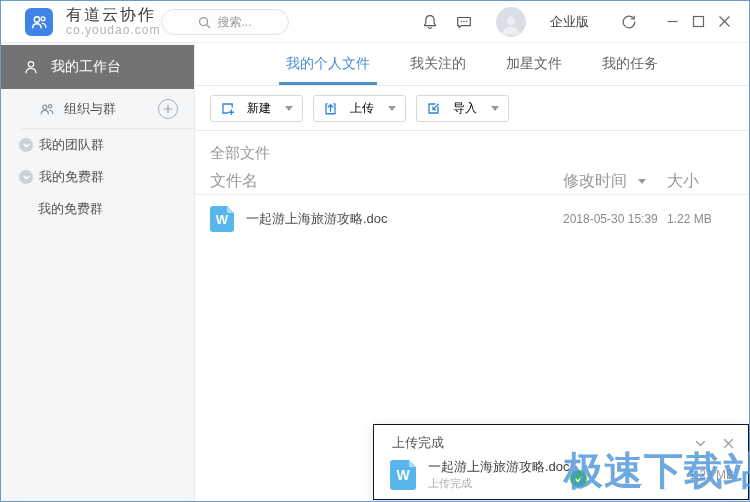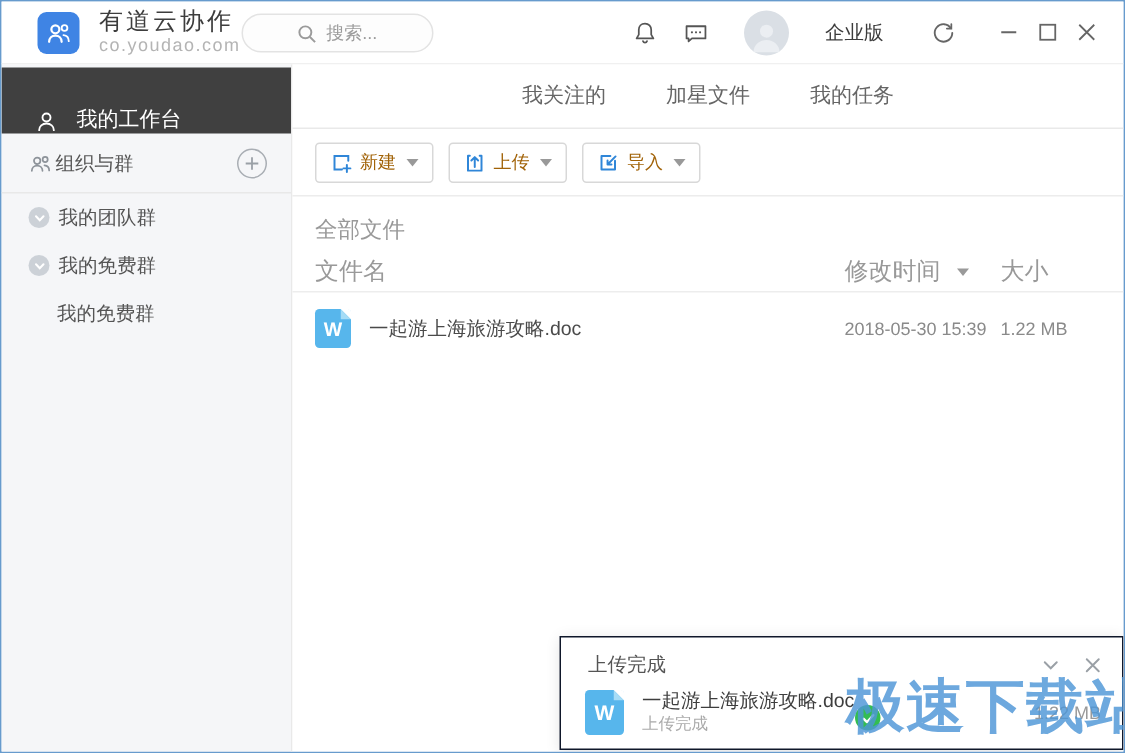--- a/index.html
+++ b/index.html
@@ -24,42 +24,42 @@
   .icon-chat { margin-right:22px; }
   .avatar { width:30px; height:30px; border-radius:50%; background:#dadfe5; display:flex; align-items:flex-end; justify-content:center; overflow:hidden; margin-right:24px; cursor:pointer; }
   .edition { font-size:13px; color:#3c3c3c; margin-right:30px; cursor:pointer; }
   .icon-refresh { margin-right:20px; }
   .win-btn { width:26px; height:22px; display:flex; align-items:center; justify-content:center; cursor:pointer; }
   .win-btn svg { width:13px; height:13px; }
 
   
   .bodyrow { display:flex; height:459px; }
   .sidebar { width:194px; background:#f5f6f8; border-right:1px solid #e9e9e9; padding-top:2px; flex-shrink:0; }
-  .side-active { height:44px; background:#404040; display:flex; align-items:flex-end; padding-left:22px; gap:12px; color:#fff; font-size:14px; cursor:pointer; }
+  .side-active { height:44px; background:#737373; display:flex; align-items:center; padding-left:22px; gap:12px; color:#fff; font-size:14px; cursor:pointer; }
   .side-active svg { width:16px; height:16px; }
-  .side-org { height:40px; display:flex; align-items:center; padding-left:18px; gap:2px; font-size:13px; color:#555; border-bottom:1px solid #e8e8e8; cursor:pointer; }
+  .side-org { height:40px; display:flex; align-items:center; padding-left:18px; gap:9px; font-size:13px; color:#555; border-bottom:1px solid #e8e8e8; cursor:pointer;margin-left:20px; }
   .side-org svg.orgicon { width:16px; height:16px; }
   .plus-circle { margin-left:auto; margin-right:16px; width:20px; height:20px; border:1px solid #a9aeb4; border-radius:50%; display:flex; align-items:center; justify-content:center; cursor:pointer; }
   .plus-circle svg { width:10px; height:10px; }
   .side-item { height:32px; display:flex; align-items:center; padding-left:18px; gap:6px; font-size:13px; color:#555; cursor:pointer; }
   .side-item.child { padding-left:37px; }
   .grp-circle { width:14px; height:14px; border-radius:50%; background:#ccd1d7; display:flex; align-items:center; justify-content:center; }
   .grp-circle svg { width:9px; height:9px; }
 
   .main { flex:1; display:flex; flex-direction:column; background:#fff; min-width:0; }
 
   
   .tabbar { height:43px; display:flex; justify-content:center; gap:36px; border-bottom:1px solid #e9e9e9; }
   .tab { position:relative; display:flex; align-items:center; font-size:14px; color:#666; cursor:pointer; padding:0 2px; }
   .tab.active { color:#4a90d2; }
   .tab.active::after { content:""; position:absolute; left:50%; transform:translateX(-50%); bottom:0; width:98px; height:3px; background:#4f8fd0; }
 
   
   .toolbar { height:45px; display:flex; align-items:center; gap:10px; padding-left:15px; border-bottom:1px solid #ececec; }
-  .tool-btn { height:27px; display:flex; align-items:center; gap:5px; padding:0 9px; background:#fff; border:1px solid #d8d8d8; border-radius:3px; font-size:12px; color:#a16207; cursor:pointer; }
+  .tool-btn { height:27px; display:flex; align-items:center; gap:12px; padding:0 9px; background:#fff; border:1px solid #d8d8d8; border-radius:3px; font-size:12px; color:#000000; cursor:pointer; }
   .tool-btn svg { width:15px; height:15px; }
   .caret { width:0; height:0; border-left:4px solid transparent; border-right:4px solid transparent; border-top:5px solid #999; margin-left:2px; }
 
   
   .breadcrumb { padding:13px 15px 6px; font-size:15px; color:#999; cursor:pointer; }
   .listhead { display:flex; align-items:center; padding:0 15px; height:26px; font-size:16px; color:#999; border-bottom:1px solid #ededed; }
   .col-name { flex:1; display:flex; align-items:center; gap:12px; min-width:0; }
   .col-mod { width:104px; display:flex; align-items:center; gap:11px; flex-shrink:0;margin-left:32px; }
   .col-size { width:67px; flex-shrink:0; }
   .sort-caret { width:0; height:0; border-left:4px solid transparent; border-right:4px solid transparent; border-top:5px solid #9a9a9a; }
@@ -209,20 +209,21 @@
       </div>
 
       <div class="side-item child">
         <span>我的免费群</span>
       </div>
     </div>
 
     <div class="main">
 
       <div class="tabbar">
+        <div class="tab active">我的个人文件</div>
         <div class="tab">我关注的</div>
         <div class="tab">加星文件</div>
         <div class="tab">我的任务</div>
       </div>
 
       <div class="toolbar">
         <button class="tool-btn">
           <svg viewBox="0 0 16 16" fill="none" stroke="#2f86d8" stroke-width="1.4" stroke-linecap="round">
             <path d="M13 6.5V3.2H3.2v9.6h5.3"></path>
             <path d="M12 9.5v5 M9.5 12h5"></path>

